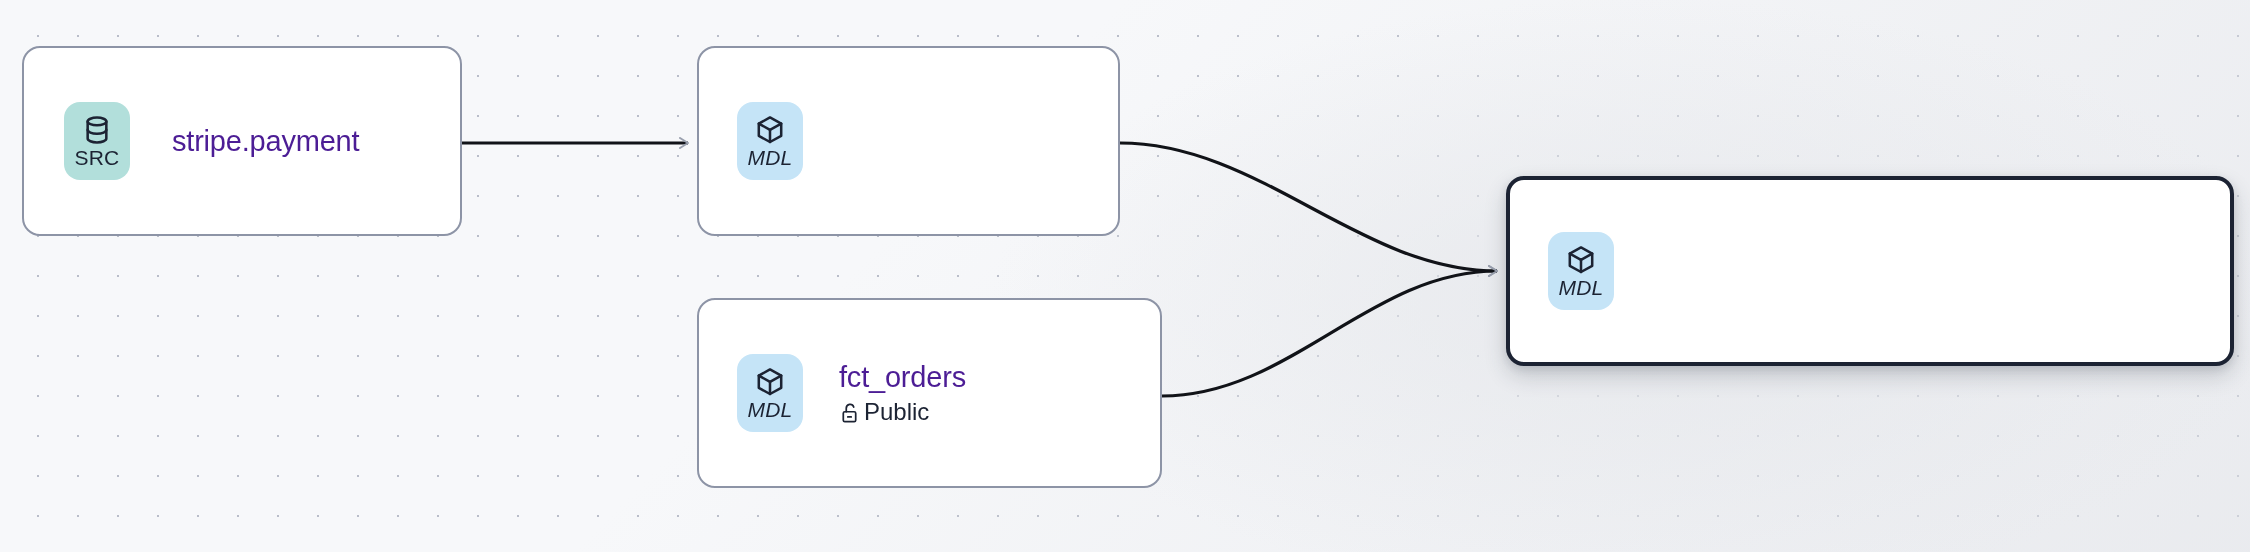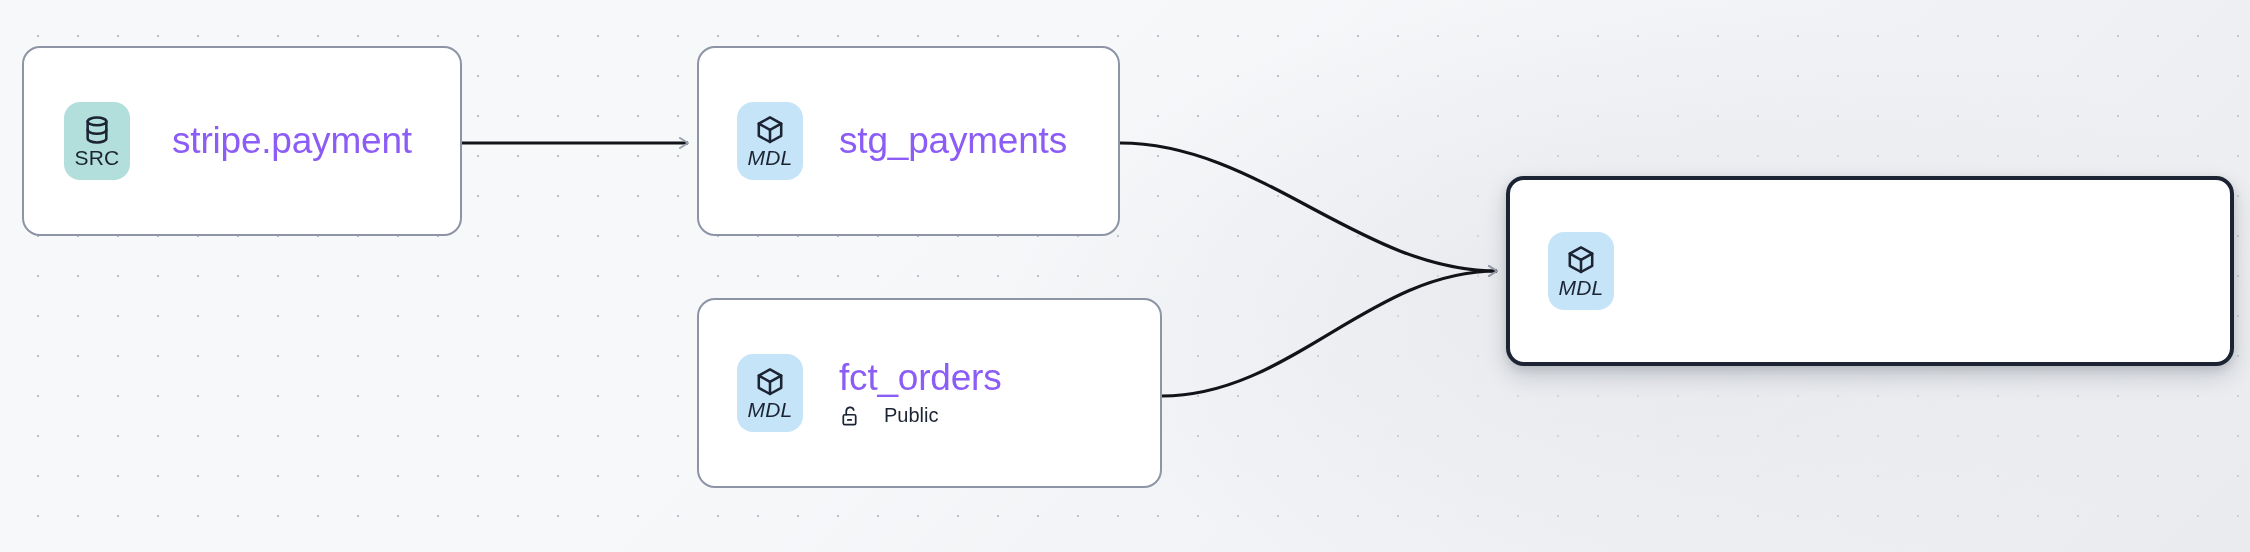--- a/index.html
+++ b/index.html
@@ -91,32 +91,32 @@
   }
 
   .node-text {
     display: flex;
     flex-direction: column;
     justify-content: center;
     gap: 6px;
   }
 
   .node-title {
-    font-size: 37px;
+    font-size: 29px;
     line-height: 1.05;
-    color: #8b5cf6;
+    color: #4c1d95;
     white-space: nowrap;
     letter-spacing: -0.2px;
   }
 
   .node-sub {
     display: flex;
-    align-items: center;
-    gap: 24px;
-    font-size: 20px;
+    align-items: flex-end;
+    gap: 4px;
+    font-size: 24px;
     line-height: 1.05;
     color: #1c2333;
     white-space: nowrap;
   }
 
   .sub-icon {
     display: inline-block;
     width: 21px;
     height: 23px;
     line-height: 0;
@@ -188,23 +188,20 @@
   <div class="node" id="node-stg-payments">
     <div class="node-badge badge-mdl">
       <span class="badge-icon">
         <svg viewBox="0 0 24 24" width="32" height="32" fill="none" stroke="#1c2333" stroke-width="1.9" stroke-linecap="round" stroke-linejoin="round">
           <path d="M12 2.6 L20.4 7.2 L20.4 16.4 L12 21 L3.6 16.4 L3.6 7.2 Z"></path>
           <path d="M3.6 7.2 L12 11.9 L20.4 7.2"></path>
           <path d="M12 11.9 L12 21"></path>
         </svg>
       </span>
       <span class="badge-label">MDL</span>
-    </div>
-    <div class="node-text">
-      <span class="node-title">stg_payments</span>
     </div>
   </div>
 
   <div class="node" id="node-fct-orders">
     <div class="node-badge badge-mdl">
       <span class="badge-icon">
         <svg viewBox="0 0 24 24" width="32" height="32" fill="none" stroke="#1c2333" stroke-width="1.9" stroke-linecap="round" stroke-linejoin="round">
           <path d="M12 2.6 L20.4 7.2 L20.4 16.4 L12 21 L3.6 16.4 L3.6 7.2 Z"></path>
           <path d="M3.6 7.2 L12 11.9 L20.4 7.2"></path>
           <path d="M12 11.9 L12 21"></path>

